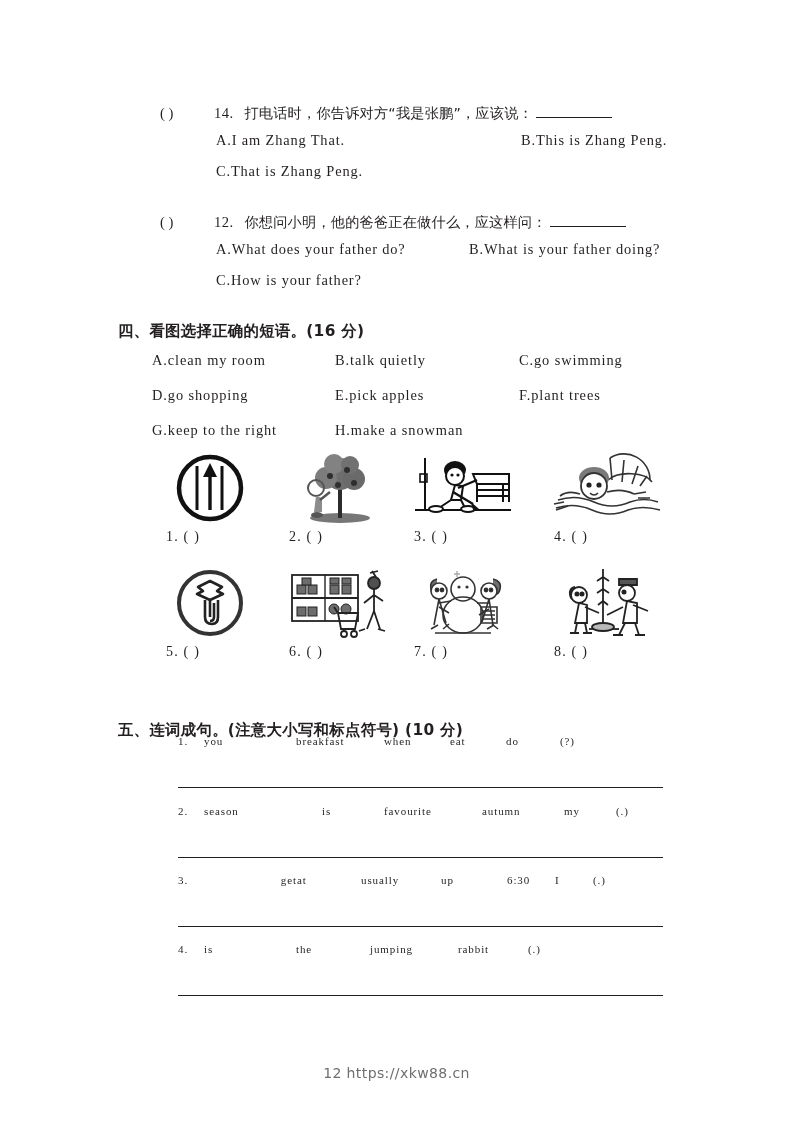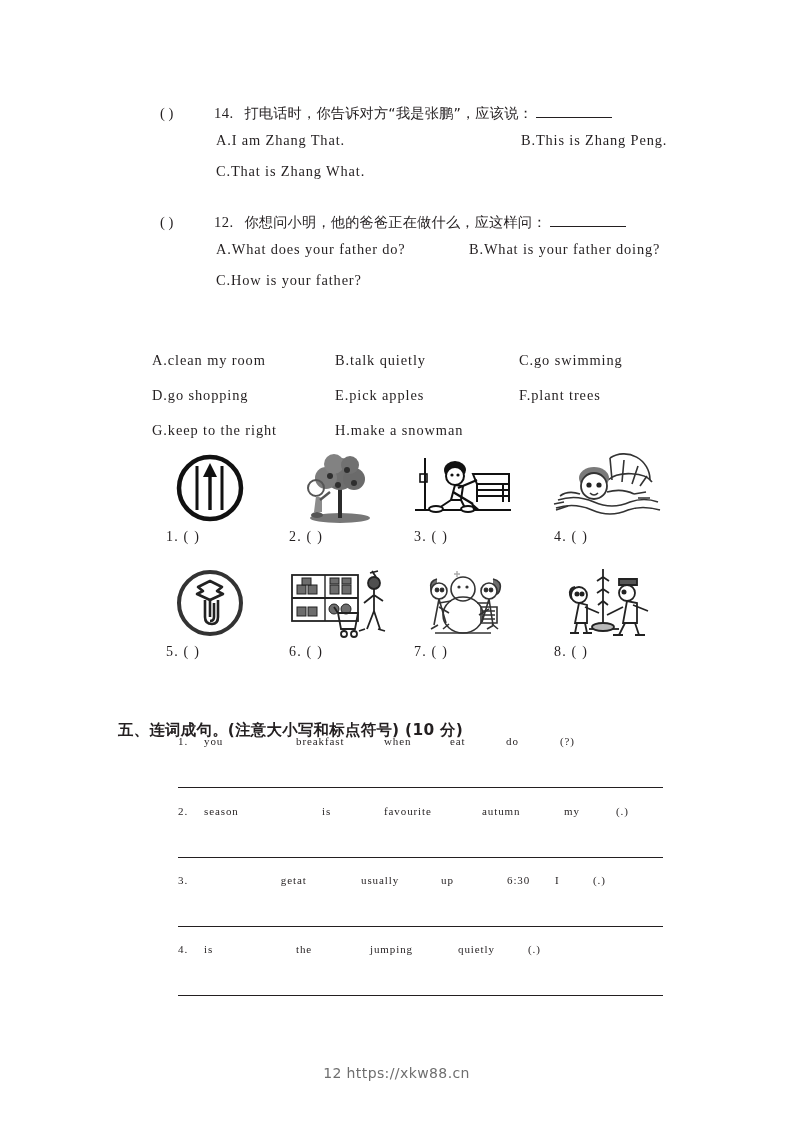--- a/index.html
+++ b/index.html
@@ -150,21 +150,21 @@
       <span class="blank-line"></span>
     </div>
     <div class="mc-options" style="height:52px;">
       <div class="opt" style="left:0px; top:0px;">
         <span>A.</span><span>I am Zhang That.</span>
       </div>
       <div class="opt" style="left:305px; top:0px;">
         <span>B.</span><span>This is Zhang Peng.</span>
       </div>
       <div class="opt" style="left:0px; top:31px;">
-        <span>C.</span><span>That is Zhang What.</span>
+        <span>C.</span><span>That is Zhang Peng.</span>
       </div>
     </div>
   </div>
 
   <div class="mc-item" style="top:213px;">
     <div class="mc-stem">
       <span class="paren" style="margin-left:42px;">(        )</span>
       <span class="qnum">12.</span>
       <span class="stem-cn">你想问小明，他的爸爸正在做什么，应这样问：</span>
       <span class="blank-line"></span>
@@ -175,20 +175,21 @@
       </div>
       <div class="opt" style="left:253px; top:0px;">
         <span>B.</span><span>What is your father doing?</span>
       </div>
       <div class="opt" style="left:0px; top:31px;">
         <span>C.</span><span>How is your father?</span>
       </div>
     </div>
   </div>
 
+  <div class="sec-head" style="top:321px;">四、看图选择正确的短语。(16 分)</div>
 
   <div>
     <div class="phrase" style="left:152px; top:352px;">
       <span>A.</span><span>clean my room</span>
     </div>
     <div class="phrase" style="left:335px; top:352px;">
       <span>B.</span><span>talk quietly</span>
     </div>
     <div class="phrase" style="left:519px; top:352px;">
       <span>C.</span><span>go swimming</span>
@@ -444,20 +445,20 @@
 
   <div class="wo-item" style="top:874px;">
     <div class="wo-words">
       <span class="w" style="width:26px;">3.</span><span class="w" style="width:93px;text-align:right;">get</span><span class="w" style="width:64px;">at</span><span class="w" style="width:80px;">usually</span><span class="w" style="width:66px;">up</span><span class="w" style="width:48px;">6:30</span><span class="w" style="width:38px;">I</span><span class="w">(.)</span>
     </div>
   </div>
   <div class="answer-rule" style="top:926px;"></div>
 
   <div class="wo-item" style="top:943px;">
     <div class="wo-words">
-      <span class="w" style="width:26px;">4.</span><span class="w" style="width:92px;">is</span><span class="w" style="width:74px;">the</span><span class="w" style="width:88px;">jumping</span><span class="w" style="width:70px;">quietly</span><span class="w">(.)</span>
+      <span class="w" style="width:26px;">4.</span><span class="w" style="width:92px;">is</span><span class="w" style="width:74px;">the</span><span class="w" style="width:88px;">jumping</span><span class="w" style="width:70px;">rabbit</span><span class="w">(.)</span>
     </div>
   </div>
   <div class="answer-rule" style="top:995px;"></div>
 
   <div class="footer">12 https://xkw88.cn</div>
 
 </div>
 
 </body></html>

